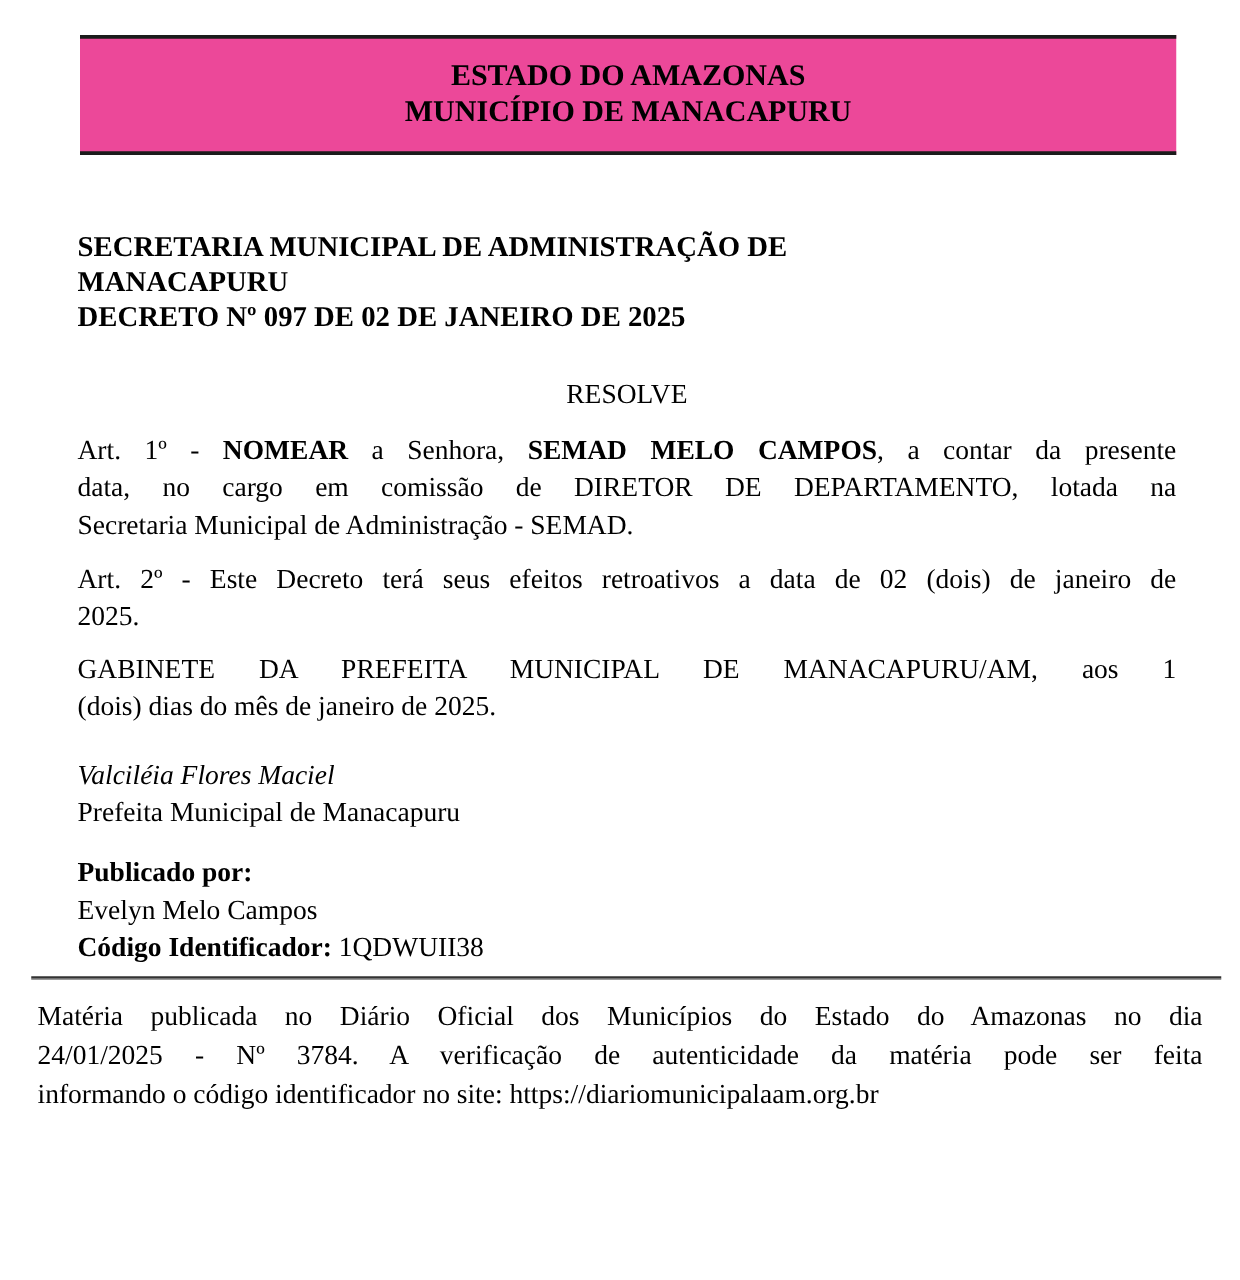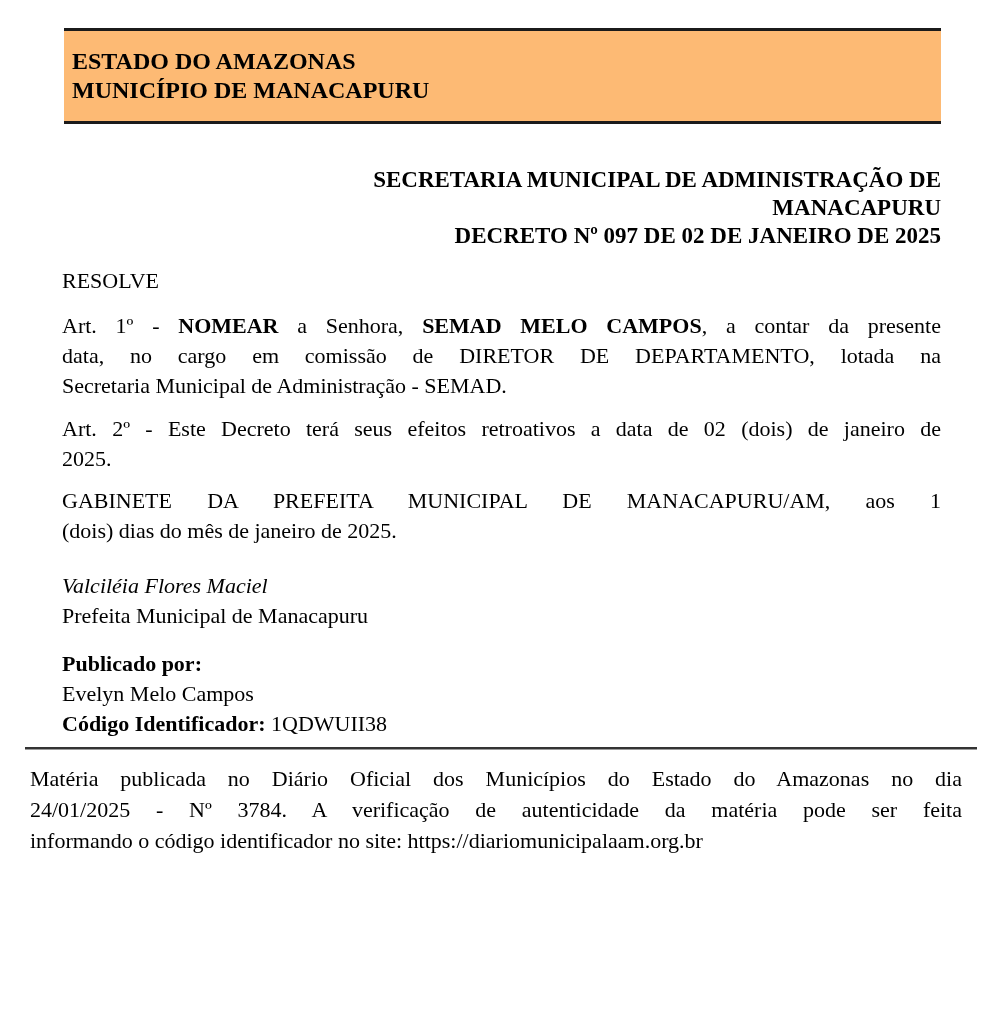--- a/index.html
+++ b/index.html
@@ -12,44 +12,45 @@
     font-family: "Liberation Serif", "DejaVu Serif", serif;
   }
   .page {
     position: relative;
     width: 992px;
     height: 1024px;
     overflow: hidden;
   }
   .header-box {
     margin: 28px 51px 0 64px;
-    background: #fdba74;
+    background: #ec4899;
     border-top: 3px solid #1b1b1b;
     border-bottom: 3px solid #1b1b1b;
     padding: 16px 8px;
+    text-align: center;
     font-weight: 700;
     font-size: 24px;
     line-height: 29px;
   }
   .content {
     margin: 0 51px 0 62px;
     font-size: 22px;
     line-height: 30px;
   }
   .doc-title {
-    margin-top: 42px;
-    text-align: right;
+    margin-top: 60px;
+    text-align: left;
     font-weight: 700;
     font-size: 23px;
     line-height: 28px;
   }
   .para { margin: 0; }
   .jline { text-align: justify; text-align-last: justify; }
   .preamble  { margin-top: 38px; }
-  .resolve   { margin-top: 16px; }
+  .resolve   { margin-top: 32px; text-align: center; }
   .article1  { margin-top: 15px; }
   .article2  { margin-top: 13px; }
   .gabinete  { margin-top: 12px; }
   .sig-name  { margin-top: 25px; font-style: italic; }
   .sig-role  { }
   .published { margin-top: 18px; }
   .b { font-weight: 700; }
   .footer-rule {
     margin: 8px 15px 0 25px;
     border: 0;

